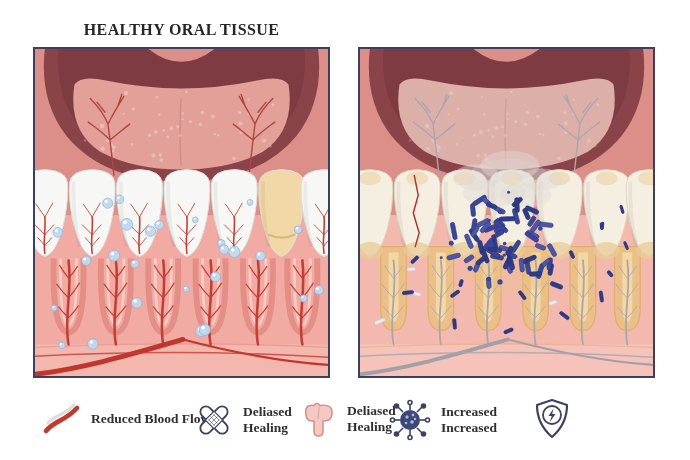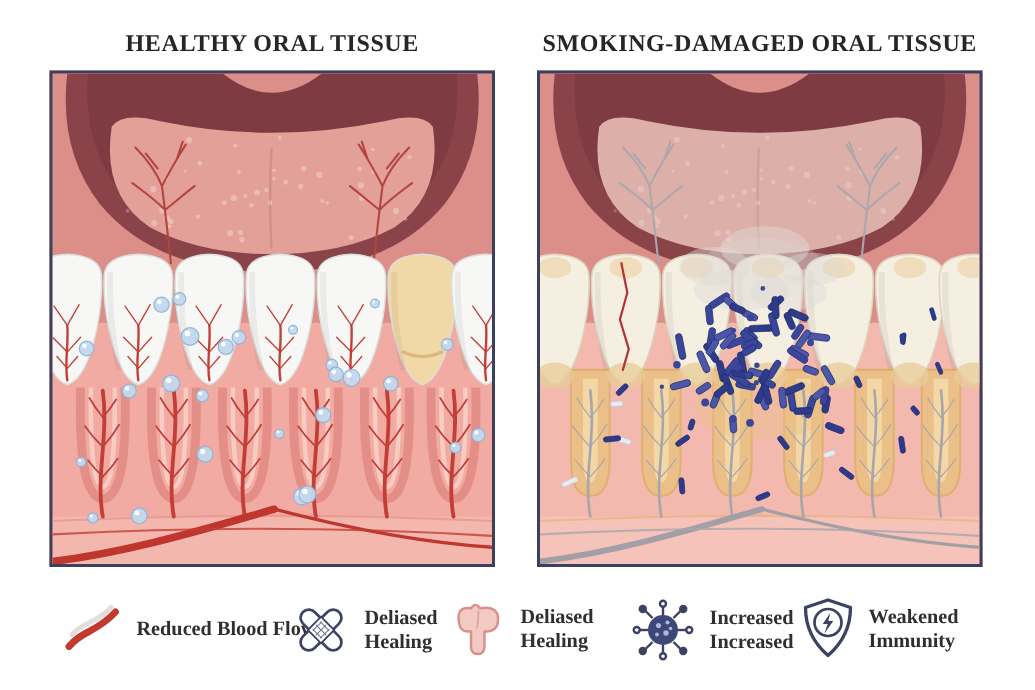--- a/index.html
+++ b/index.html
@@ -19,21 +19,20 @@
   .legend-label{font-size:13.5px;line-height:1.18;color:#2f2f2f;font-weight:600;}
   .legend-label span{display:block;}
   .licon{flex:0 0 auto;display:block;}
 </style>
 </head>
 <body>
 
 <div class="stage">
 
   <div class="panel-title" id="title-left">HEALTHY ORAL TISSUE</div>
-  <div class="panel-title" id="title-right">SMOKING-DAMAGED ORAL TISSUE</div>
 
   <div class="panel" id="panel-healthy">
     <svg id="svg-healthy" viewBox="0 0 297 331" preserveAspectRatio="none">
         <rect x="0" y="0" width="297" height="331" fill="#dc8e88"></rect>
         <path d="M10 0 Q4 52 32 88 Q70 134 148 134 Q227 134 265 88 Q293 52 287 0 Z" fill="#8a4349"></path>
         <path d="M24 0 Q20 48 46 80 Q82 122 148 122 Q215 122 251 80 Q277 48 273 0 Z" fill="#7e3b42"></path>
         <path d="M115 0 Q148 26 182 0 Z" fill="#dc8e88"></path>
         <path d="M40 36 Q33 82 66 104 Q100 122 148 122 Q197 122 231 104 Q264 82 257 36 Q250 26 225 32 Q186 40 148 40 Q111 40 72 32 Q47 26 40 36 Z" fill="#e2a099"></path>
         <path d="M148 50 Q146 85 148 118" stroke="#c9837c" stroke-width="1.5" fill="none" opacity="0.65"></path>
         <circle cx="216.43460585083812" cy="51.25671195983887" r="1.2311855673789978" fill="#ffffff" opacity="0.28"></circle>
@@ -537,21 +536,21 @@
     <svg class="licon" width="38" height="42" viewBox="0 0 38 42">
       <path d="M6 17 Q4 6 14 7.5 Q17 3 20 7.5 Q33 5.5 32 16 Q31.5 23 24 23 L23 23 L23 33 Q23 38 18.5 38 Q14 38 14 33 L14 23 L12 23 Q6.5 23 6 17 Z" fill="#f2c9c3" stroke="#d98f8a" stroke-width="1.6" stroke-linejoin="round"></path>
       <path d="M19 9 Q19 15 18 21" stroke="#d98f8a" stroke-width="1" fill="none" opacity=".7"></path>
     </svg>
     <div class="legend-label">
       <span>Deliased</span>
         <span>Healing</span>
     </div>
   </div>
 
-  <div class="legend-item" style="left:420px;top:398px;align-items:center;">
+  <div class="legend-item" style="left:388px;top:398px;align-items:center;">
     <svg class="licon" width="44" height="44" viewBox="0 0 44 44">
       <g stroke="#3b4263" stroke-width="1.6" fill="none">
         <line x1="22" y1="12" x2="22" y2="6"></line>
           <circle cx="22" cy="4.5" r="2"></circle>
         <line x1="29" y1="14" x2="34" y2="9"></line>
           <circle cx="35.5" cy="8" r="2" fill="#3b4263"></circle>
         <line x1="32" y1="22" x2="38" y2="22"></line>
           <circle cx="39.5" cy="22" r="2"></circle>
         <line x1="29" y1="30" x2="34" y2="35"></line>
           <circle cx="35.5" cy="36" r="2" fill="#3b4263"></circle>
@@ -576,19 +575,15 @@
         <span>Increased</span>
     </div>
   </div>
 
   <div class="legend-item" style="left:534px;top:398px;">
     <svg class="licon" width="36" height="42" viewBox="0 0 36 42">
       <path d="M18 2 L33 7 Q33 26 18 39 Q3 26 3 7 Z" fill="#ffffff" stroke="#3b4263" stroke-width="2.2" stroke-linejoin="round"></path>
       <circle cx="18" cy="17" r="9" fill="none" stroke="#3b4263" stroke-width="1.8"></circle>
       <path d="M19.5 10.5 L14.5 18 L17.8 18 L15.5 24.5 L21.5 16 L18.2 16 Z" fill="#3b4263"></path>
     </svg>
-    <div class="legend-label">
-      <span>Weakened</span>
-        <span>Immunity</span>
-    </div>
   </div>
 
 </div>
 
 </body></html>

